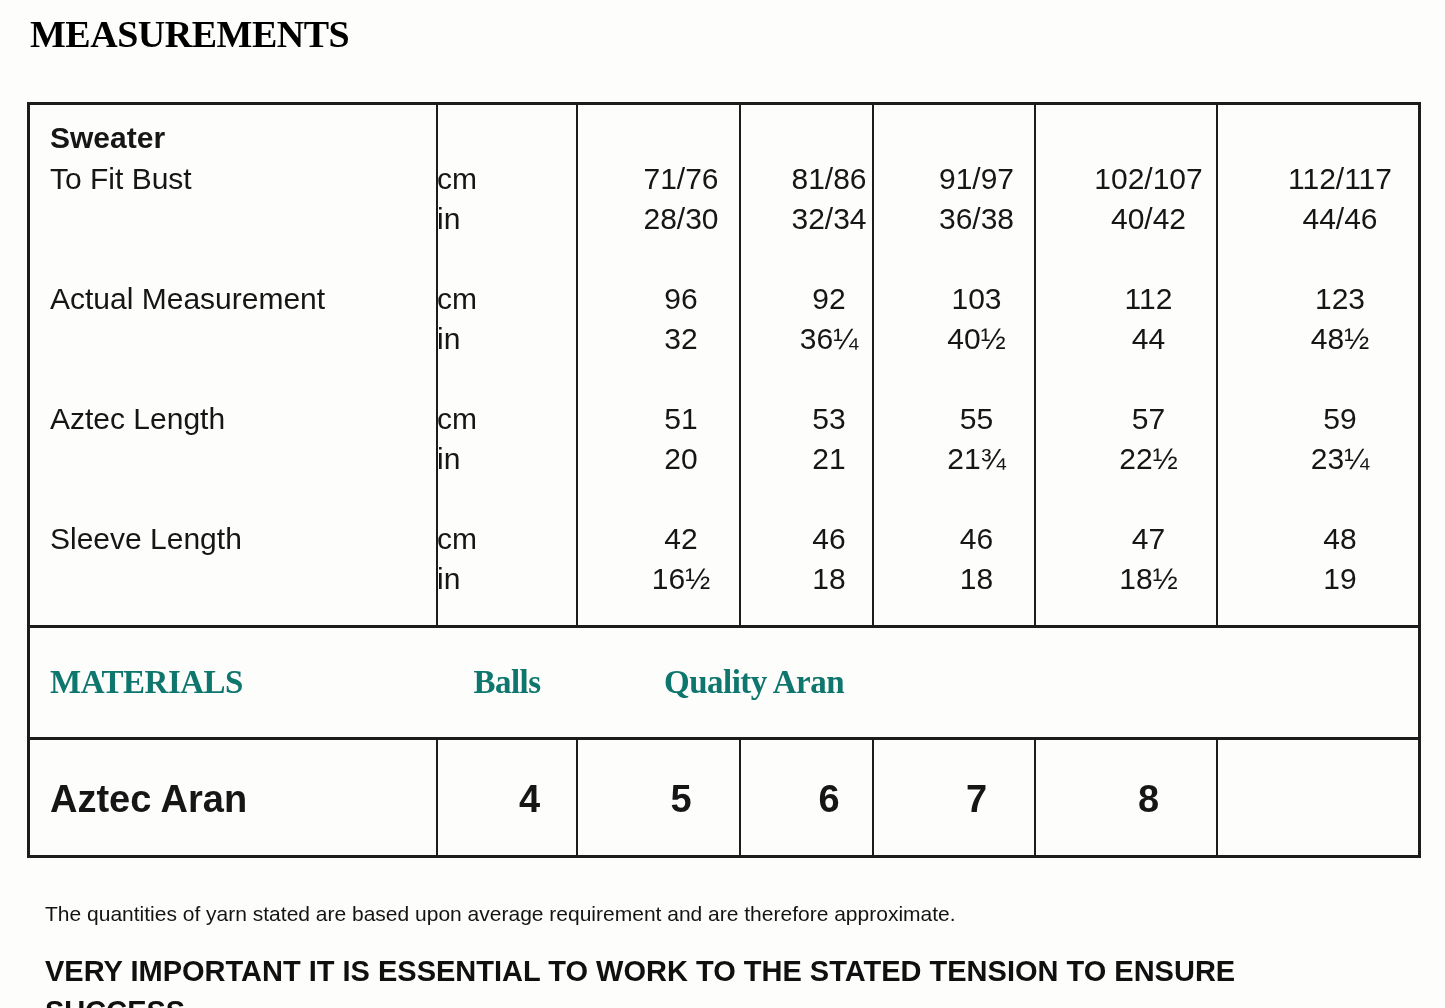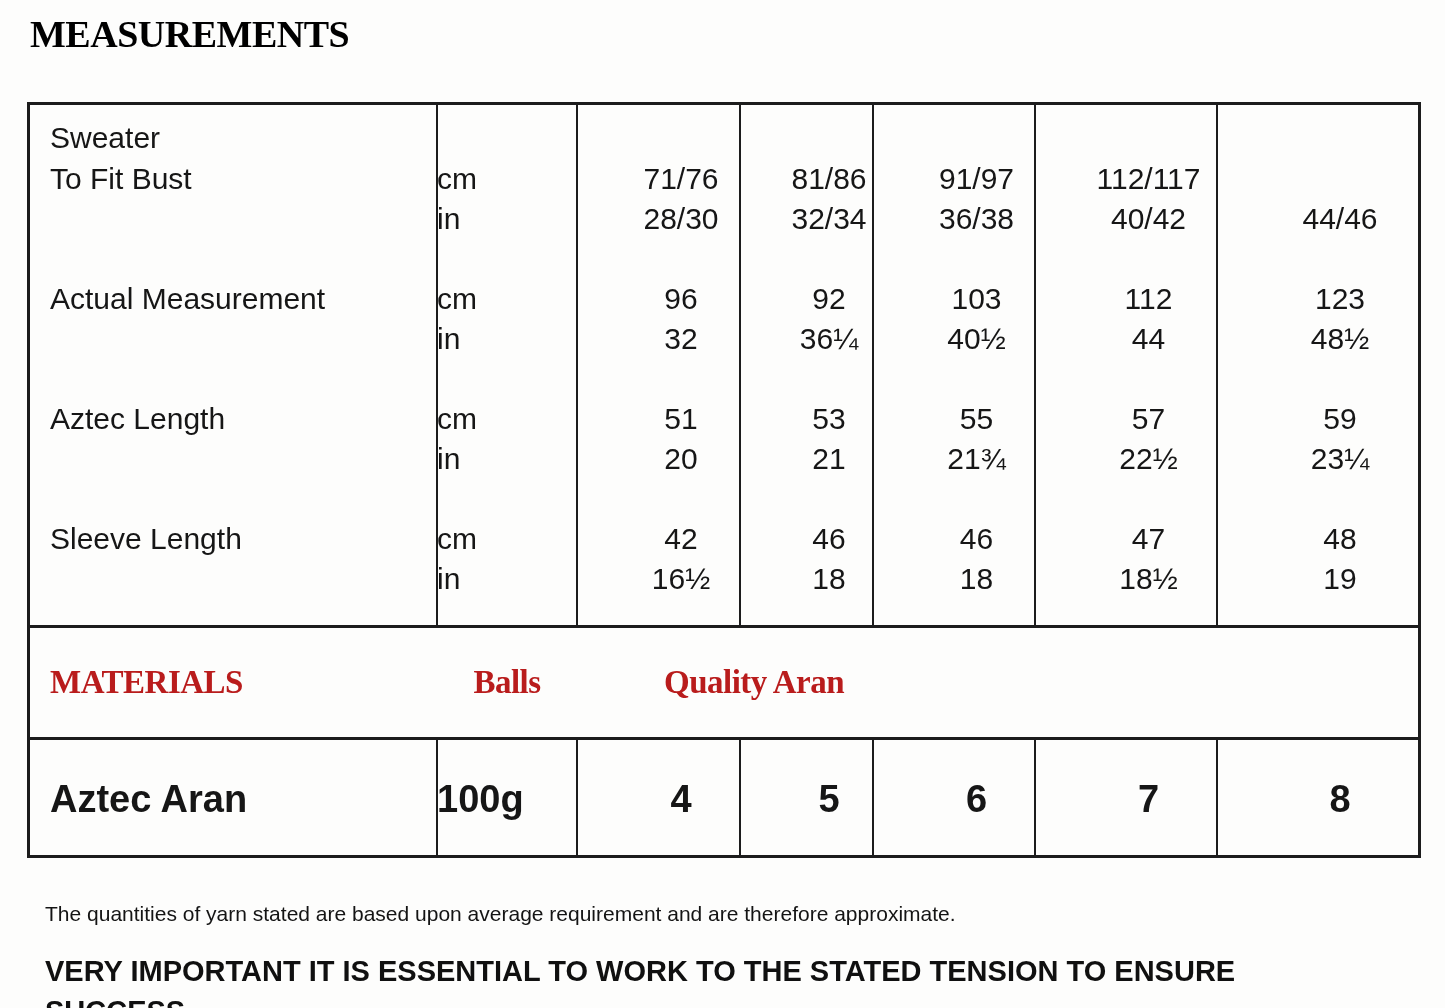--- a/index.html
+++ b/index.html
@@ -49,35 +49,35 @@
     display: grid;
     grid-template-columns: 407px 140px 163px 133px 162px 182px 1fr;
     height: 40px;
     line-height: 40px;
     font-size: 30px;
   }
   .mrow .c { overflow: hidden; white-space: nowrap; }
   .c.label { text-align: left; padding-left: 20px; }
   .c.unit  { text-align: left; }
   .c.val   { text-align: center; padding-left: 45px; }
-  .bold { font-weight: 400; }
+  .bold { font-weight: 700; }
   .gap { height: 40px; }
   .sweater-line { height: 42px; line-height: 42px; }
 
   
   .sec-materials {
     border-top: 3px solid #1c1c1c;
     height: 112px;
     display: flex;
     align-items: center;
     font-family: "Liberation Serif", serif;
     font-weight: 700;
     font-size: 33px;
     letter-spacing: -0.5px;
-    color: #b91c1c;
+    color: #0f766e;
   }
   .mat-heading { width: 407px; padding-left: 20px; }
   .mat-balls   { width: 140px; text-align: center; }
   .mat-quality { margin-left: 87px; }
 
   
   .sec-yarn {
     position: relative;
     border-top: 3px solid #1c1c1c;
     height: 118px;
@@ -131,20 +131,21 @@
           <span class="c val"></span>
           <span class="c val"></span>
       </div>
 
       <div class="mrow">
         <span class="c label">To Fit Bust</span>
         <span class="c unit">cm</span>
         <span class="c val">71/76</span>
         <span class="c val">81/86</span>
         <span class="c val">91/97</span>
+        <span class="c val">102/107</span>
         <span class="c val">112/117</span>
       </div>
 
       <div class="mrow">
         <span class="c label"></span>
         <span class="c unit">in</span>
         <span class="c val">28/30</span>
         <span class="c val">32/34</span>
         <span class="c val">36/38</span>
         <span class="c val">40/42</span>
@@ -226,21 +227,20 @@
 
     <div class="sec-yarn">
       <div class="vline v1"></div>
       <div class="vline v2"></div>
       <div class="vline v3"></div>
       <div class="vline v4"></div>
       <div class="vline v5"></div>
       <div class="vline v6"></div>
       <div class="mrow">
         <span class="c label">Aztec Aran</span>
-        <span class="c unit">100g</span>
         <span class="c val">4</span>
         <span class="c val">5</span>
         <span class="c val">6</span>
         <span class="c val">7</span>
         <span class="c val">8</span>
       </div>
     </div>
 
   </div>
 

